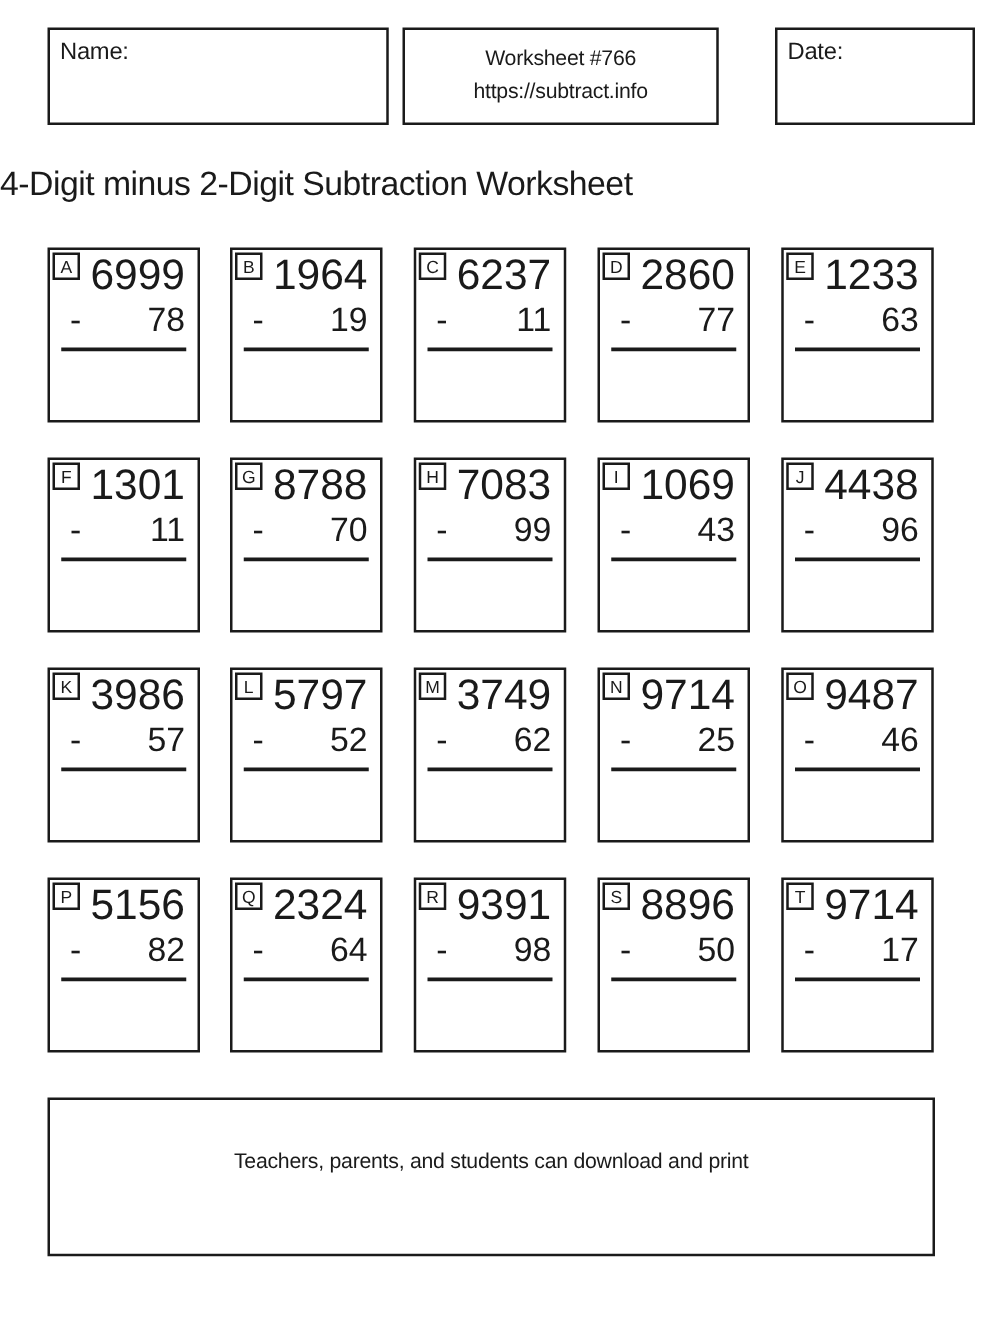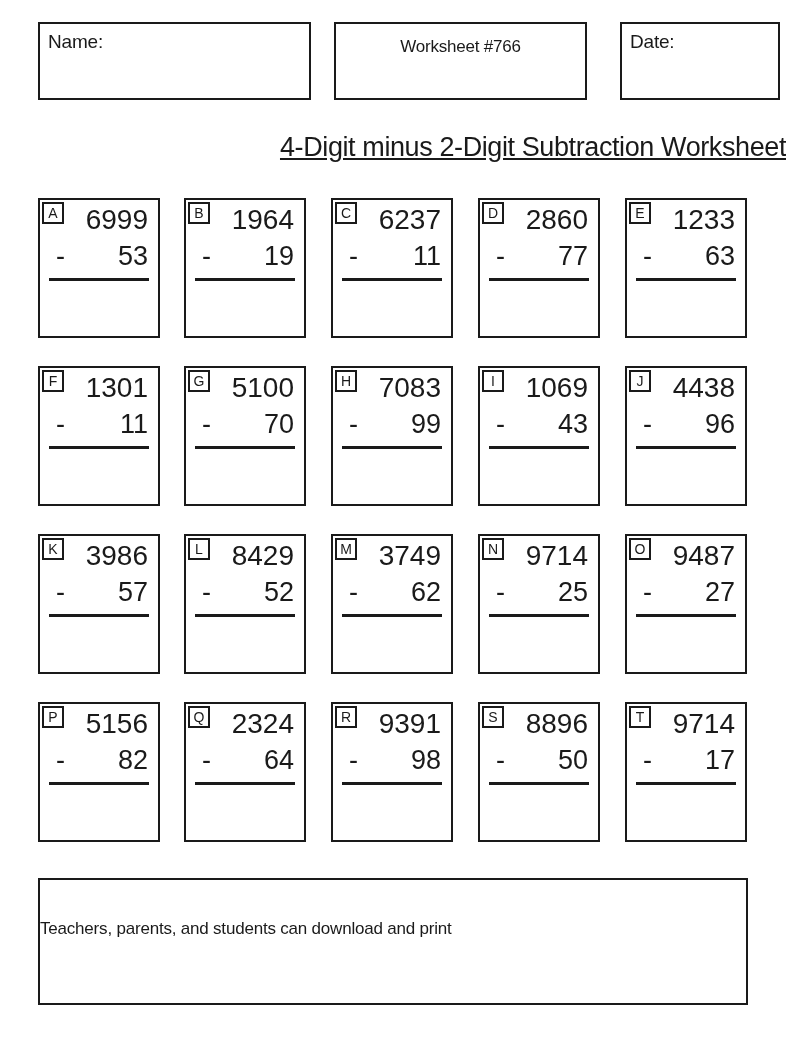--- a/index.html
+++ b/index.html
@@ -34,21 +34,21 @@
   }
   .hbox {
     position: absolute;
     top: 0;
     height: 78px;
     border: 2px solid #1a1a1a;
     box-sizing: border-box;
     background: #fff;
   }
   .hbox-name  { left: 0px;   width: 273px; }
-  .hbox-info  { left: 296px; width: 253px; }
+  .hbox-info  { left: 284px; width: 253px; }
   .hbox-date  { left: 582px; width: 160px; }
 
   .hbox-label {
     position: absolute;
     left: 8px;
     top: 6px;
     font-size: 19px;
     line-height: 23px;
     letter-spacing: -0.2px;
   }
@@ -61,26 +61,25 @@
     line-height: 26px;
     letter-spacing: -0.2px;
   }
 
   
   .title {
     position: absolute;
     left: 0;
     top: 127px;
     width: 786px;
-    text-align: right;
+    text-align: left;
     font-size: 27px;
     line-height: 40px;
     letter-spacing: -0.4px;
     white-space: nowrap;
-    text-decoration: underline;
   }
 
   
   .grid {
     position: absolute;
     left: 38px;
     top: 198px;
     width: 710px;
   }
   .grid-row {
@@ -119,21 +118,21 @@
   }
 
   .prob-body {
     position: absolute;
     left: 8px;
     right: 8px;
     top: 4px;
   }
   .prob-top {
     text-align: right;
-    font-size: 28px;
+    font-size: 34px;
     line-height: 32px;
     letter-spacing: 0px;
     padding-right: 2px;
   }
   .prob-bottom {
     position: relative;
     font-size: 27px;
     line-height: 32px;
     margin-top: 4px;
     padding-right: 2px;
@@ -163,56 +162,58 @@
     width: 710px;
     height: 127px;
     border: 2px solid #1a1a1a;
     box-sizing: border-box;
     background: #fff;
   }
   .footer-text {
     position: absolute;
     left: 0; right: 0;
     top: 32px;
+    text-align: center;
     font-size: 17px;
     line-height: 34px;
     letter-spacing: -0.2px;
   }
 </style>
 </head>
 <body>
 
 <div class="page">
 
   <div class="header-row">
     <div class="hbox hbox-name">
       <span class="hbox-label">Name:</span>
     </div>
     <div class="hbox hbox-info">
       <div class="hbox-center">
         <div>Worksheet #766</div>
+        <div>https://subtract.info</div>
       </div>
     </div>
     <div class="hbox hbox-date">
       <span class="hbox-label">Date:</span>
     </div>
   </div>
 
   <div class="title">4-Digit minus 2-Digit Subtraction Worksheet</div>
 
   <div class="grid">
 
     <div class="grid-row">
       <div class="prob prob-c0">
         <div class="prob-tag">A</div>
         <div class="prob-body">
           <div class="prob-top">6999</div>
           <div class="prob-bottom">
             <span class="prob-op">-</span>
-            <span>53</span>
+            <span>78</span>
           </div>
           <div class="prob-rule"></div>
           <div class="prob-answer"></div>
         </div>
       </div>
       <div class="prob prob-c1">
         <div class="prob-tag">B</div>
         <div class="prob-body">
           <div class="prob-top">1964</div>
           <div class="prob-bottom">
@@ -270,21 +271,21 @@
             <span class="prob-op">-</span>
             <span>11</span>
           </div>
           <div class="prob-rule"></div>
           <div class="prob-answer"></div>
         </div>
       </div>
       <div class="prob prob-c1">
         <div class="prob-tag">G</div>
         <div class="prob-body">
-          <div class="prob-top">5100</div>
+          <div class="prob-top">8788</div>
           <div class="prob-bottom">
             <span class="prob-op">-</span>
             <span>70</span>
           </div>
           <div class="prob-rule"></div>
           <div class="prob-answer"></div>
         </div>
       </div>
       <div class="prob prob-c2">
         <div class="prob-tag">H</div>
@@ -333,21 +334,21 @@
             <span class="prob-op">-</span>
             <span>57</span>
           </div>
           <div class="prob-rule"></div>
           <div class="prob-answer"></div>
         </div>
       </div>
       <div class="prob prob-c1">
         <div class="prob-tag">L</div>
         <div class="prob-body">
-          <div class="prob-top">8429</div>
+          <div class="prob-top">5797</div>
           <div class="prob-bottom">
             <span class="prob-op">-</span>
             <span>52</span>
           </div>
           <div class="prob-rule"></div>
           <div class="prob-answer"></div>
         </div>
       </div>
       <div class="prob prob-c2">
         <div class="prob-tag">M</div>
@@ -372,21 +373,21 @@
           <div class="prob-rule"></div>
           <div class="prob-answer"></div>
         </div>
       </div>
       <div class="prob prob-c4">
         <div class="prob-tag">O</div>
         <div class="prob-body">
           <div class="prob-top">9487</div>
           <div class="prob-bottom">
             <span class="prob-op">-</span>
-            <span>27</span>
+            <span>46</span>
           </div>
           <div class="prob-rule"></div>
           <div class="prob-answer"></div>
         </div>
       </div>
     </div>
 
     <div class="grid-row">
       <div class="prob prob-c0">
         <div class="prob-tag">P</div>

